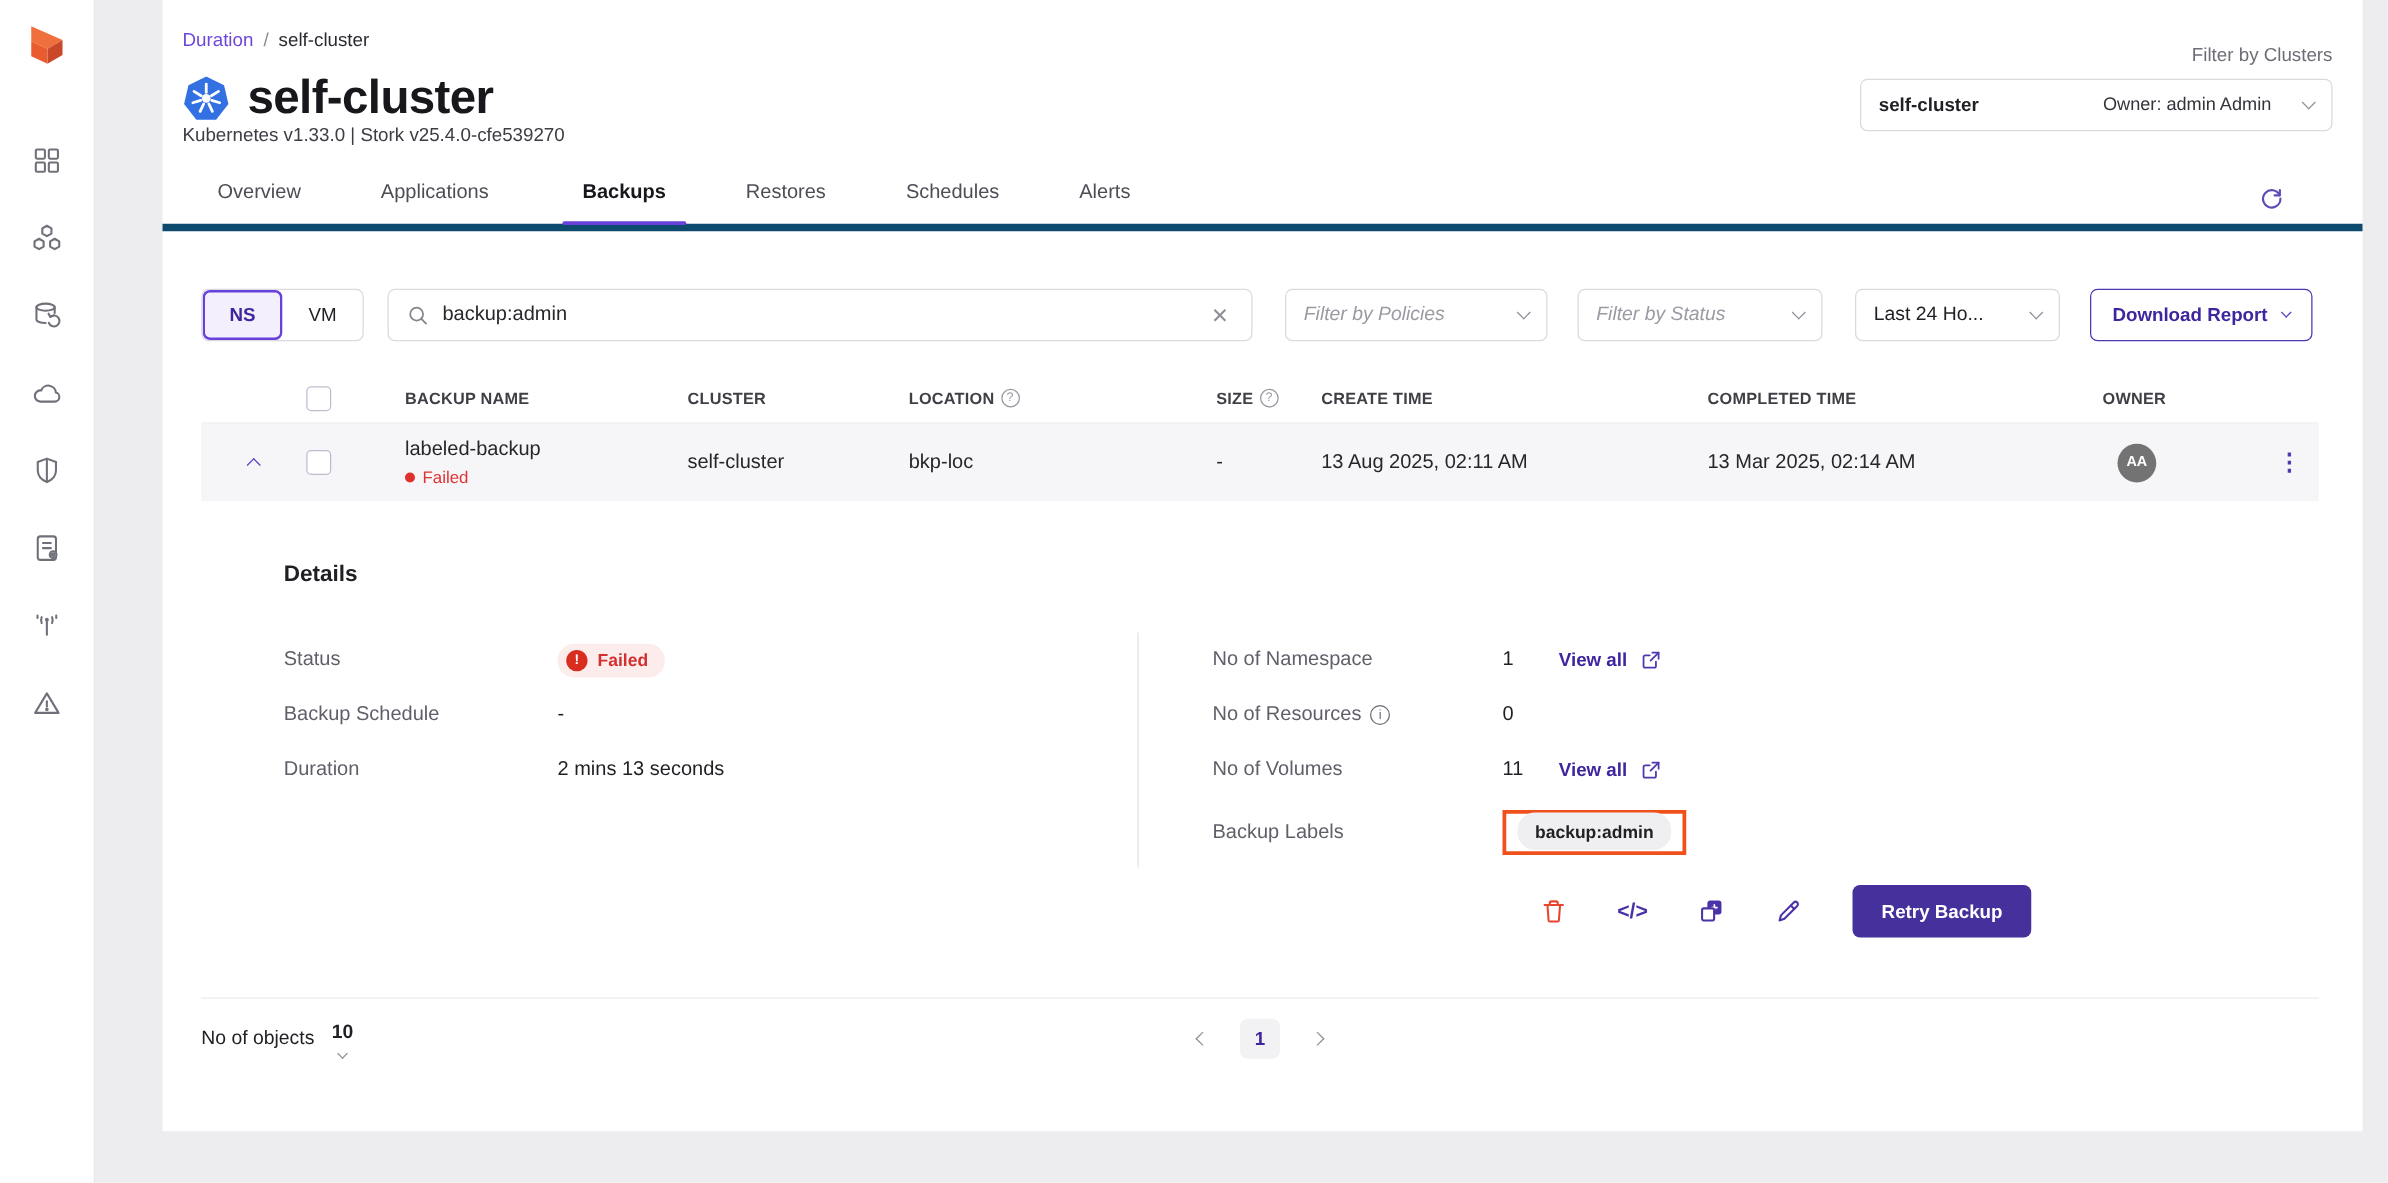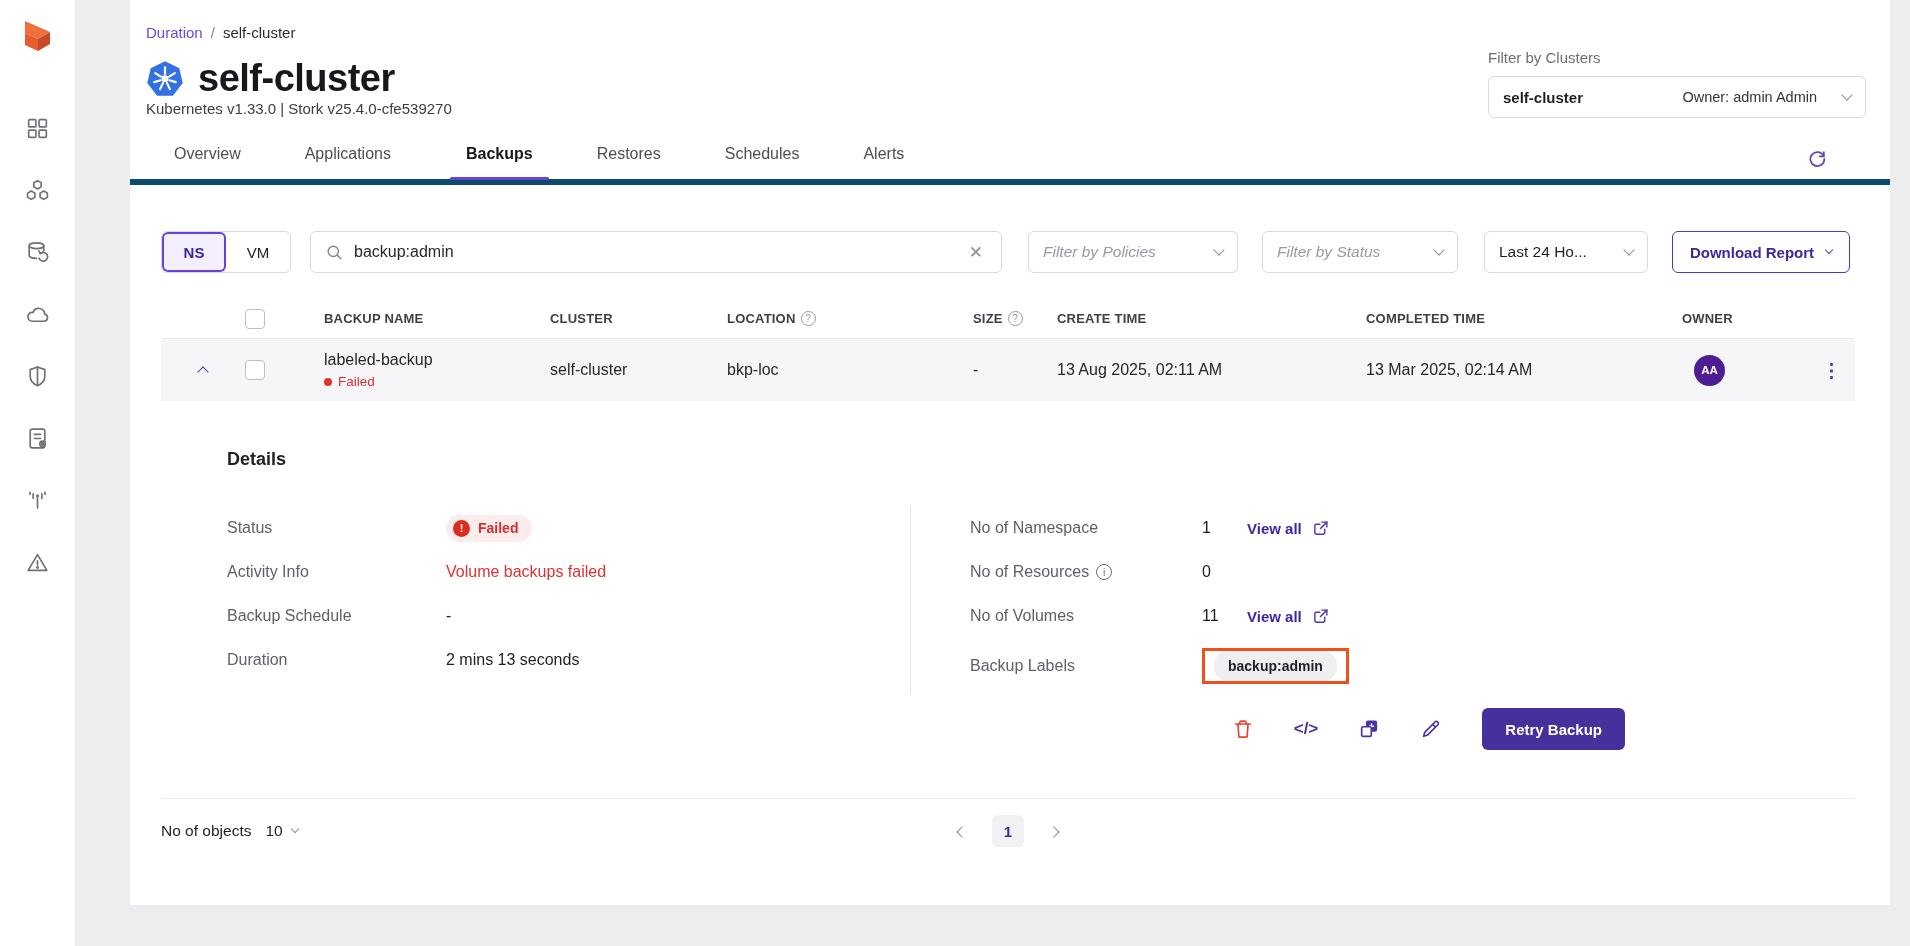--- a/index.html
+++ b/index.html
@@ -18,21 +18,21 @@
   .topbar { position:relative; padding:24px 0 0 16px; }
   .breadcrumb { font-size:15px; display:flex; gap:8px; align-items:center; }
   .breadcrumb .bc-root { color:#6f46da; cursor:pointer; }
   .breadcrumb .bc-sep { color:#8a8a93; }
   .breadcrumb .bc-cur { color:#2a2a31; }
   .title-row { display:flex; align-items:center; gap:14px; margin-top:16px; }
   .k8s-badge { width:38px; height:38px; }
   .page-title { font-size:38px; font-weight:bold; letter-spacing:-0.5px; color:#17171c; }
   .subtitle { margin-top:0; font-size:15px; color:#3c3c44; }
 
-  .cluster-filter { position:absolute; top:49px; right:24px; width:378px; }
+  .cluster-filter { position:absolute; top:36px; right:24px; width:378px;text-align:right; }
   .cluster-filter .cf-label { font-size:15px; color:#6d6d77; }
   .cf-box { margin-top:10px; height:42px; border:1px solid #d9d9df; border-radius:6px; background:#fff; display:flex; align-items:center; padding:0 14px; cursor:pointer; }
   .cf-value { font-size:15px; font-weight:bold; color:#1f1f24; }
   .cf-owner { font-size:14.5px; color:#33333b; margin-left:auto; margin-right:26px; }
 
   .chev { display:inline-block; width:8px; height:8px; border-right:1.8px solid #8f8f98; border-bottom:1.8px solid #8f8f98; transform:rotate(45deg); margin-top:-4px; }
   .chev.up { transform:rotate(-135deg); margin-top:4px; }
   .chev.left { transform:rotate(135deg); }
   .chev.right { transform:rotate(-45deg); }
   .chev.purple { border-color:#5b3cc4; }
@@ -76,21 +76,21 @@
   .qmark { width:15px; height:15px; border:1px solid #9a9aa3; border-radius:50%; color:#9a9aa3; font-size:10px; display:inline-flex; align-items:center; justify-content:center; font-weight:normal; }
   .checkbox { width:20px; height:20px; border:1.5px solid #bdbdd0; border-radius:4px; background:#fff; cursor:pointer; }
 
   .trow { height:62px; background:#f6f6f8; cursor:pointer; }
   .expander { display:flex; justify-content:center; }
   .td { font-size:16px; color:#26262b; }
   .backup-name { font-size:16px; color:#26262b; }
   .row-status { display:flex; align-items:center; gap:6px; margin-top:5px; }
   .row-status .dot { width:8px; height:8px; border-radius:50%; background:#e03131; }
   .row-status .st-text { font-size:13.5px; color:#e03131; }
-  .avatar { width:31px; height:31px; border-radius:50%; background:#4c1d95; color:#fff; font-size:11.5px; font-weight:bold; display:flex; align-items:center; justify-content:center; margin-left:12px; }
+  .avatar { width:31px; height:31px; border-radius:50%; background:#737373; color:#fff; font-size:11.5px; font-weight:bold; display:flex; align-items:center; justify-content:center; margin-left:12px; }
   .kebab { color:#4f3db0; font-size:19px; font-weight:bold; letter-spacing:0; cursor:pointer; text-align:center; line-height:7px; }
 
   
   .details { padding-top:48px; }
   .details-title { font-size:18px; font-weight:bold; color:#1f1f24; margin-left:66px; }
   .det-cols { display:flex; margin-top:36px; }
   .det-left { width:750px; border-right:1px solid #e4e4e9; padding-left:66px; }
   .det-right { flex:1; padding-left:59px; }
   .det-row { display:flex; align-items:center; height:44px; }
   .det-label { width:219px; font-size:16px; color:#5f5f6a; }
@@ -117,21 +117,21 @@
   .copy svg { stroke:#4b32a8; }
   .pencil svg { stroke:#4b32a8; }
   .retry-btn { height:42px; background:#46309b; border:none; border-radius:6px; color:#fff; font-size:15px; font-weight:bold; padding:0 23px; cursor:pointer; font-family:"Liberation Sans", sans-serif; }
 
   .sep-line { margin-top:48px; border-top:1px solid #ebebee; }
 
   
   .pagebar { position:relative; height:64px; display:flex; align-items:center; }
   .objects { display:flex; align-items:center; gap:14px; }
   .objects .obj-label { font-size:15.5px; color:#1f1f24; }
-  .objects .obj-count { font-size:15.5px; font-weight:normal; color:#1f1f24; display:flex; align-items:center; gap:9px; cursor:pointer; }
+  .objects .obj-count { font-size:15.5px; font-weight:bold; color:#1f1f24; display:flex; align-items:center; gap:9px; cursor:pointer;flex-direction:column; }
   .pager { position:absolute; left:50%; transform:translateX(-50%); display:flex; align-items:center; gap:22px; }
   .page-box { width:32px; height:32px; background:#f2f2f4; border-radius:6px; display:flex; align-items:center; justify-content:center; font-size:15px; font-weight:bold; color:#40269e; cursor:pointer; }
   .pg-arrow { cursor:pointer; padding:4px; }
 </style>
 </head>
 <body>
 
 <div class="sidebar">
   <svg class="logo" viewBox="0 0 42 44">
     <path d="M8 5 L33 16 L21 23 L8 17 Z" fill="#f0703d"></path>
@@ -316,24 +316,20 @@
       <div class="det-cols">
         <div class="det-left">
           <div class="det-row">
             <div class="det-label">Status</div>
             <div class="failed-pill">
               <span class="excl">!</span>
               <span class="txt">Failed</span>
             </div>
           </div>
           <div class="det-row">
-            <div class="det-label">Activity Info</div>
-            <div class="det-value red">Volume backups failed</div>
-          </div>
-          <div class="det-row">
             <div class="det-label">Backup Schedule</div>
             <div class="det-value">-</div>
           </div>
           <div class="det-row">
             <div class="det-label">Duration</div>
             <div class="det-value">2 mins 13 seconds</div>
           </div>
         </div>
         <div class="det-right">
           <div class="det-row">

